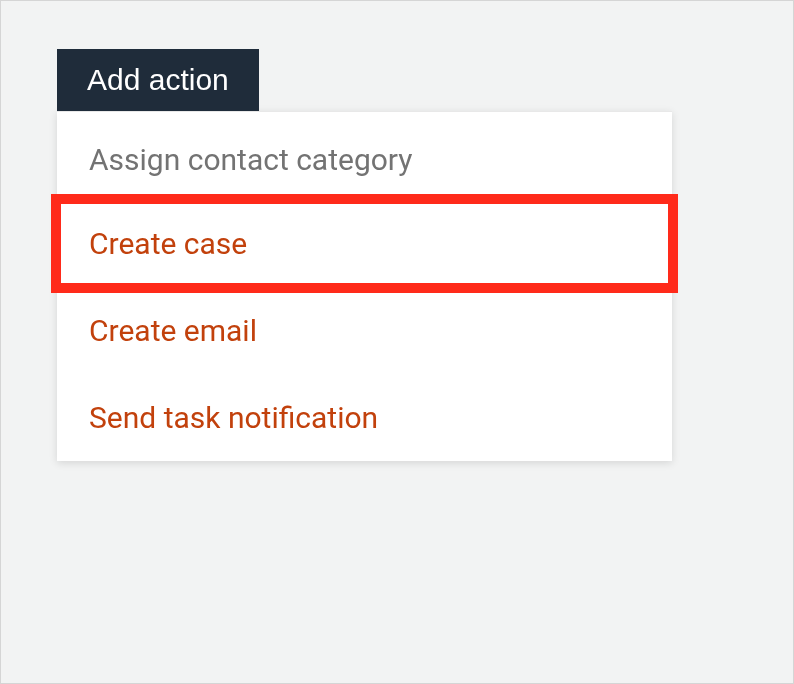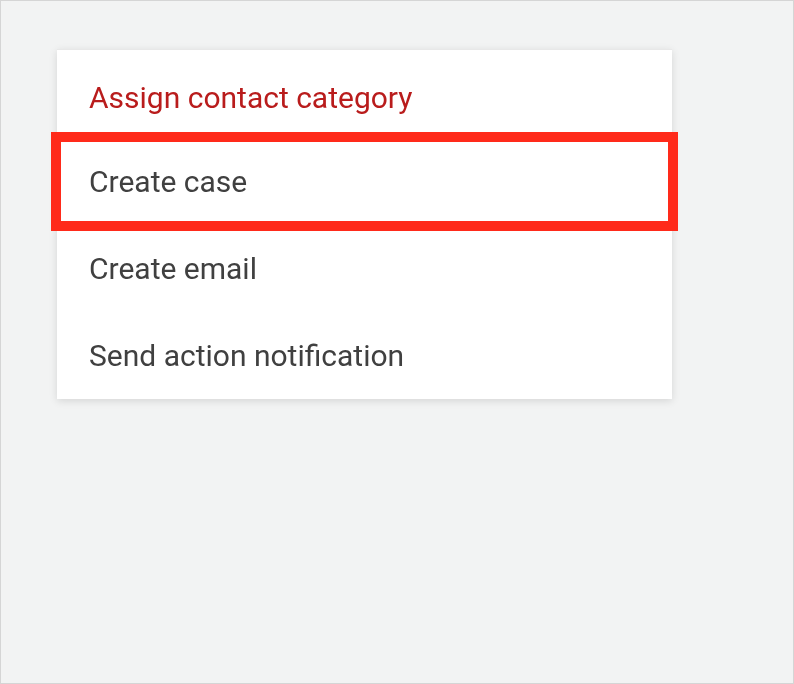--- a/index.html
+++ b/index.html
@@ -34,26 +34,26 @@
     .dropdown-menu {
       margin-top: 0;
       background: #ffffff;
       border-top: 1px solid #e8e8e8;
       box-shadow: 0 2px 8px rgba(0,0,0,0.12);
       width: 100%;
     }
     .menu-item {
       padding: 26px 32px;
       font-size: 30px;
-      color: #404040;
+      color: #c2410c;
       cursor: pointer;
       background: #ffffff;
     }
     .menu-item.disabled {
-      color: #b91c1c;
+      color: #737373;
       padding-top: 30px;
       padding-bottom: 23px;
     }
     .menu-item.highlighted {
       position: relative;
       z-index: 2;
     }
     .menu-item.highlighted::before {
       content: "";
       position: absolute;
@@ -63,19 +63,20 @@
       bottom: -6px;
       border: 10px solid #ff2a1a;
       pointer-events: none;
       z-index: 3;
     }
   </style>
 </head>
 <body>
 
 <div class="dropdown-container">
+  <button class="add-action-button">Add action</button>
   <div class="dropdown-menu">
     <div class="menu-item disabled">Assign contact category</div>
     <div class="menu-item highlighted">Create case</div>
     <div class="menu-item">Create email</div>
-    <div class="menu-item">Send action notification</div>
+    <div class="menu-item">Send task notification</div>
   </div>
 </div>
 
 </body></html>

